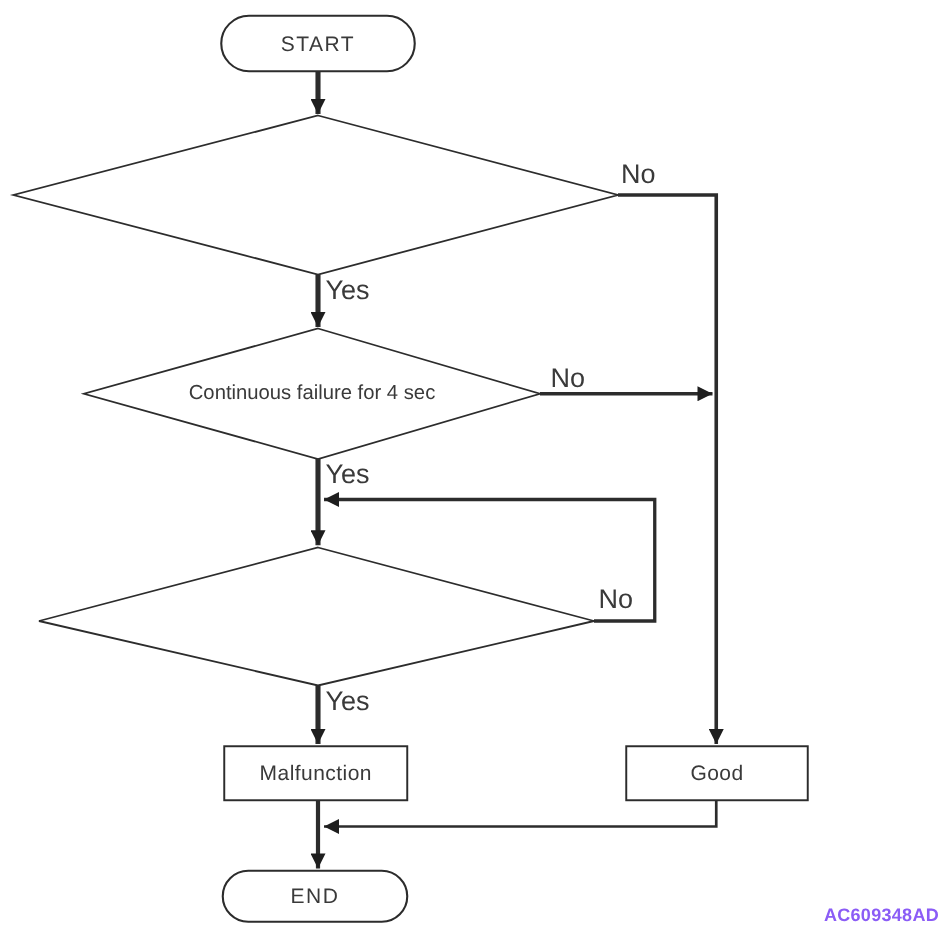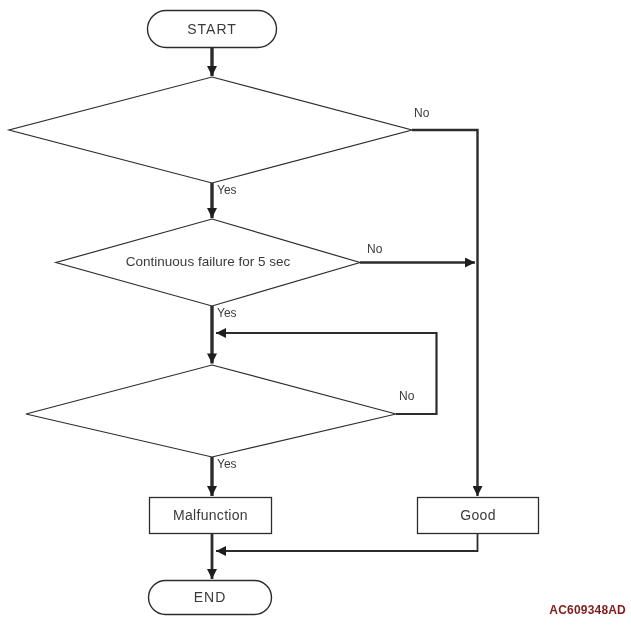--- a/index.html
+++ b/index.html
@@ -25,28 +25,28 @@
   .node-lbl {
     display: flex;
     align-items: center;
     justify-content: center;
     text-align: center;
   }
   .terminator-lbl { font-size: 14px; letter-spacing: 1px; }
   .process-lbl { font-size: 14px; letter-spacing: 0.3px; text-align: center; }
   .decision-lbl { font-size: 13.5px; }
   .decision-lbl .tline { display: block; }
-  .edge-lbl { font-size: 12px; }
+  .edge-lbl { font-size: 18px; }
   .figure-code {
     position: absolute;
     right: 5px;
     top: 603px;
     font-size: 12px;
     font-weight: bold;
-    color: #7f1d1d;
+    color: #8b5cf6;
     letter-spacing: 0.2px;
     margin-left: 40px;
   }
 </style>
 </head>
 <body>
 
 <div id="stage">
 
   <svg id="chart-svg" width="631" height="629" viewBox="0 0 631 629">
@@ -85,21 +85,21 @@
     <path class="edge" d="M212,533.5 V579" stroke-width="2.8" marker-end="url(#ah)"></path>
 
     <path class="edge" d="M477.5,533.5 V551 H216" stroke-width="1.8" marker-end="url(#ah)"></path>
 
     <rect class="shape" x="148.5" y="580.5" width="123" height="34" rx="17" stroke-width="1.4"></rect>
   </svg>
 
   <div class="lbl node-lbl terminator-lbl" style="left:147px; top:10px; width:130px; height:38px;">START</div>
 
 
-  <div class="lbl node-lbl decision-lbl" style="left:56px; top:219px; width:304px; height:87px;">Continuous failure for 5 sec</div>
+  <div class="lbl node-lbl decision-lbl" style="left:56px; top:219px; width:304px; height:87px;">Continuous failure for 4 sec</div>
 
 
   <div class="lbl node-lbl process-lbl" style="left:149px; top:497px; width:123px; height:37px;">Malfunction</div>
 
   <div class="lbl node-lbl terminator-lbl" style="left:148px; top:580px; width:124px; height:35px;">END</div>
 
   <div class="lbl node-lbl process-lbl" style="left:417px; top:497px; width:122px; height:37px;">Good</div>
 
   <div class="lbl edge-lbl" style="left:217px; top:183px;">Yes</div>
   <div class="lbl edge-lbl" style="left:414px; top:106px;">No</div>

